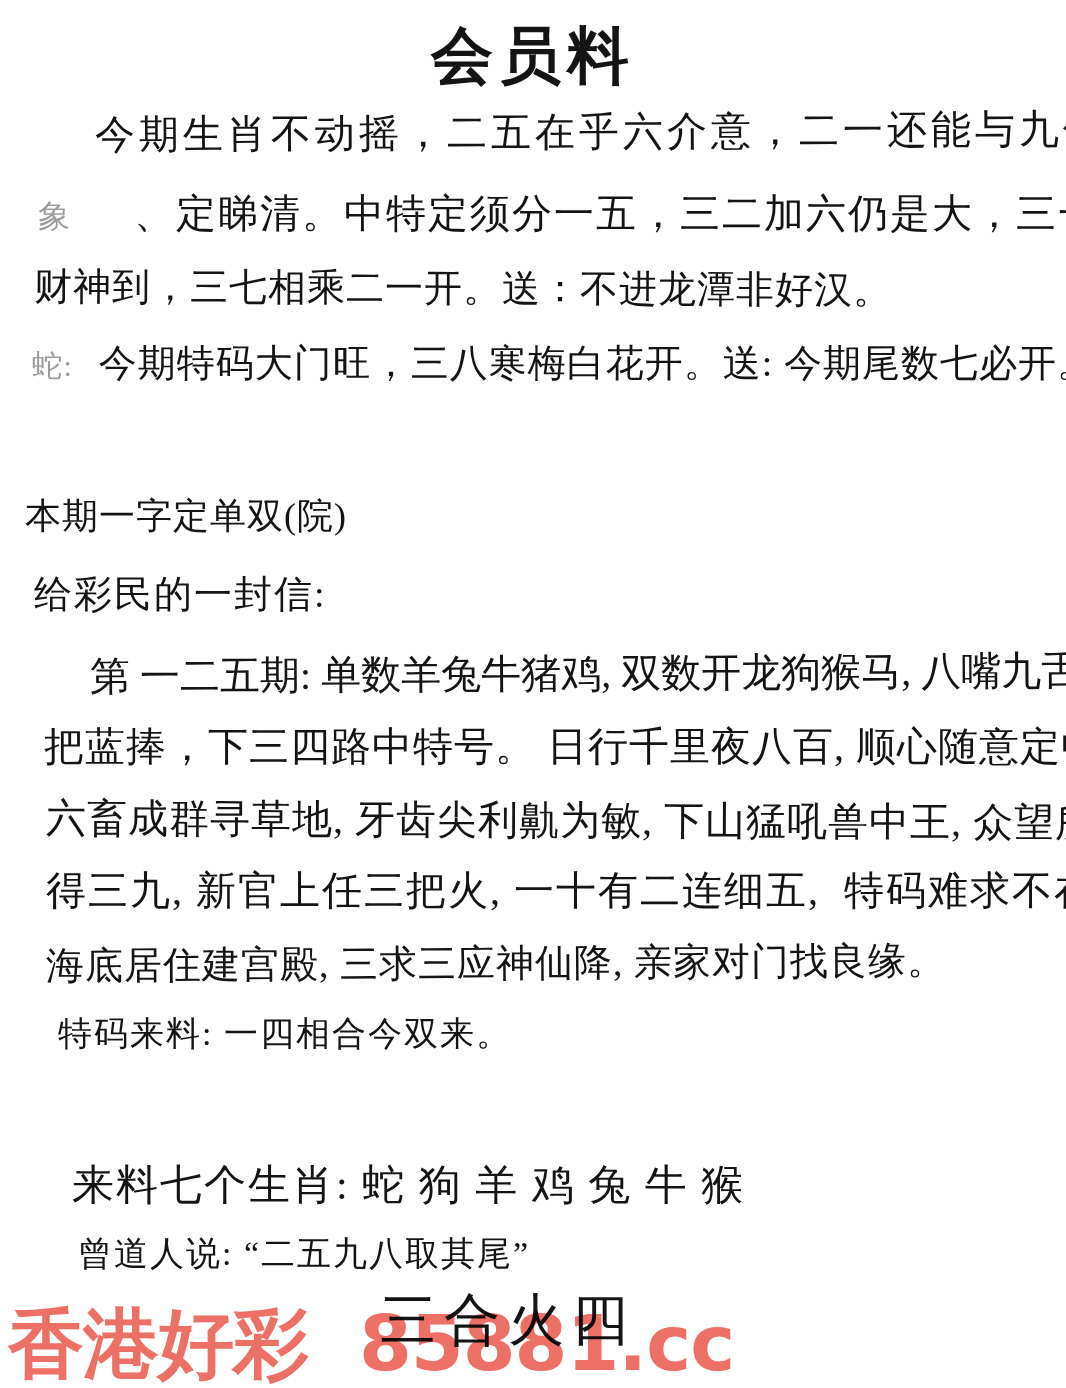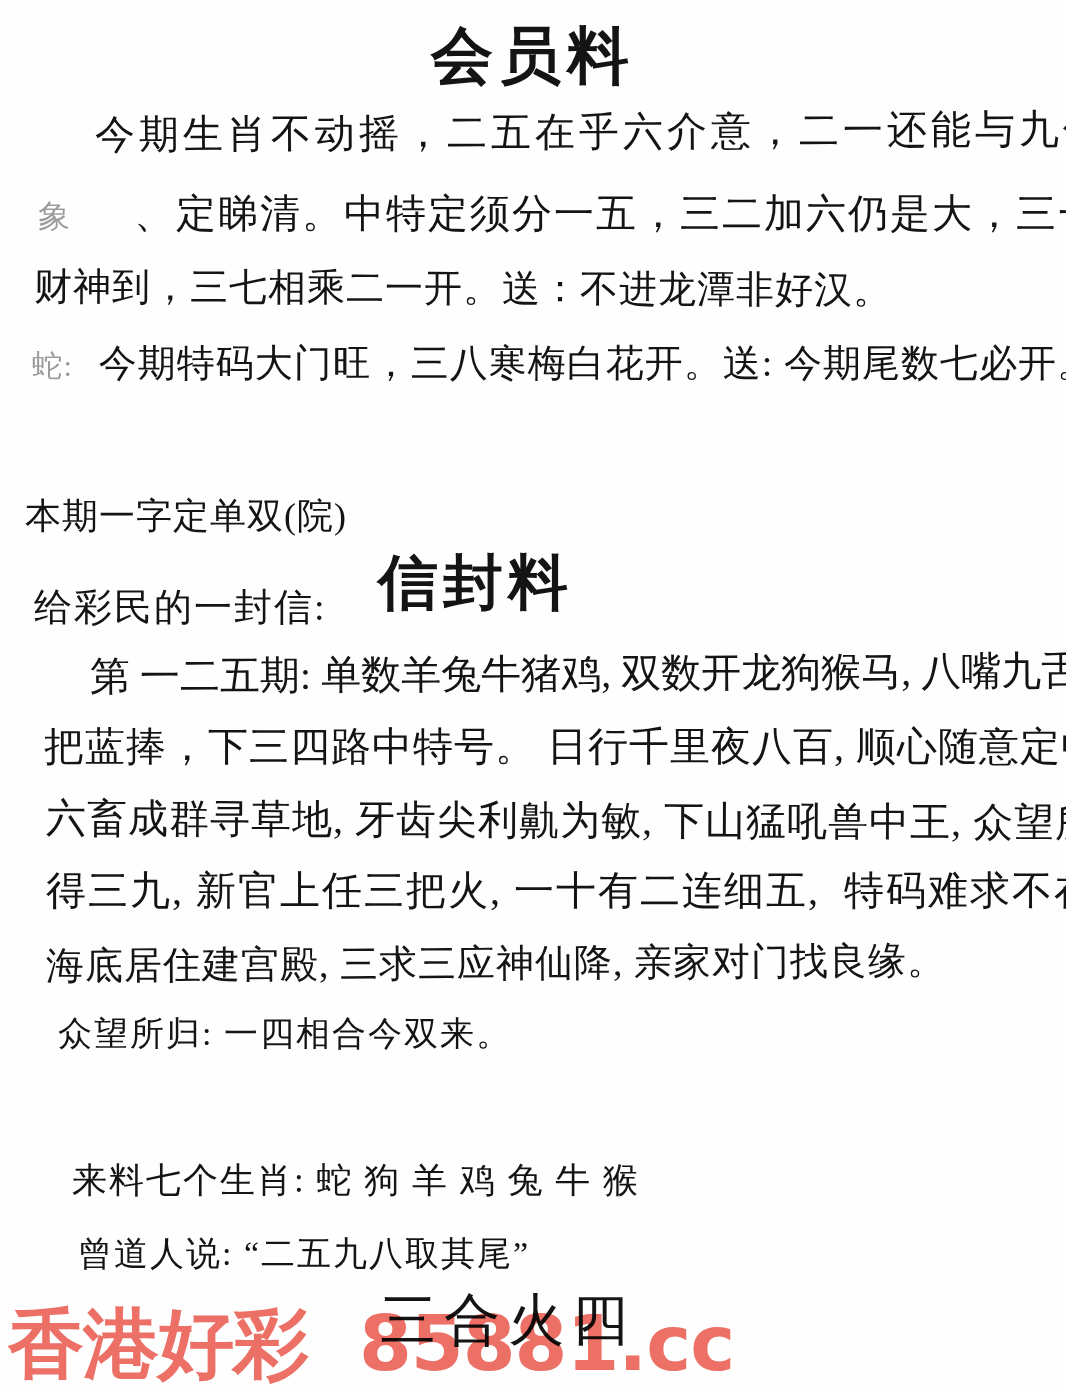--- a/index.html
+++ b/index.html
@@ -61,38 +61,37 @@
 
   <div class="line" style="top:192px;left:38px;font-size:40px;letter-spacing:2px;"><span class="faded-prefix">象</span><span style="margin-left:62px;">、定睇清。中特定须分一五，三二加六仍是大，三一喜逢</span></div>
 
   <div class="line tilt-b" style="top:268px;left:34px;font-size:38px;letter-spacing:1px;">财神到，三七相乘二一开。送：不进龙潭非好汉。</div>
 
   <div class="line" style="top:343px;left:32px;font-size:38px;letter-spacing:1px;"><span class="faded-prefix">蛇:</span><span style="margin-left:26px;">今期特码大门旺，三八寒梅白花开。送: 今期尾数七必开。</span></div>
 
 
   <div class="line" style="top:497px;left:25px;font-size:36px;letter-spacing:1px;">本期一字定单双(院)</div>
 
-  <div class="line" style="top:574px;left:34px;font-size:38px;letter-spacing:2px;margin-top:13px;">给彩民的一封信:</div>
+  <div class="line" style="top:574px;left:34px;font-size:38px;letter-spacing:2px;">给彩民的一封信:</div>
 
-  <div class="line" style="top:550px;left:378px;font-size:60px;font-weight:bold;letter-spacing:5px;">信封料</div>
 
   <div class="line tilt-a" style="top:652px;left:90px;font-size:40px;letter-spacing:0;">第 一二五期: 单数羊兔牛猪鸡, 双数开龙狗猴马, 八嘴九舌</div>
 
   <div class="line" style="top:725px;left:44px;font-size:40px;letter-spacing:1px;">把蓝捧，下三四路中特号。 日行千里夜八百, 顺心随意定中兴,</div>
 
   <div class="line tilt-b" style="top:799px;left:46px;font-size:40px;letter-spacing:1px;">六畜成群寻草地, 牙齿尖利鼽为敏, 下山猛吼兽中王, 众望所归</div>
 
   <div class="line" style="top:869px;left:46px;font-size:40px;letter-spacing:2px;">得三九, 新官上任三把火, 一十有二连细五,  特码难求不在此,</div>
 
   <div class="line tilt-a" style="top:943px;left:46px;font-size:38px;letter-spacing:1px;">海底居住建宫殿, 三求三应神仙降, 亲家对门找良缘。</div>
 
-  <div class="line" style="top:1015px;left:58px;font-size:34px;letter-spacing:2px;">众望所归: 一四相合今双来。</div>
+  <div class="line" style="top:1015px;left:58px;font-size:34px;letter-spacing:2px;">特码来料: 一四相合今双来。</div>
 
 
-  <div class="line" style="top:1162px;left:72px;font-size:35px;letter-spacing:2px;">来料七个生肖: 蛇 狗 羊 鸡 兔 牛 猴</div>
+  <div class="line" style="top:1162px;left:72px;font-size:42px;letter-spacing:2px;">来料七个生肖: 蛇 狗 羊 鸡 兔 牛 猴</div>
 
   <div class="line" style="top:1235px;left:78px;font-size:34px;letter-spacing:2px;text-align:right;">曾道人说: “二五九八取其尾”</div>
 
   <div class="bottom-script" style="top:1283px;left:380px;">三合火四</div>
 
   <div class="watermark" style="top:1294px;left:8px;">香港好彩  85881.cc</div>
 
 </div>
 
 </body></html>

